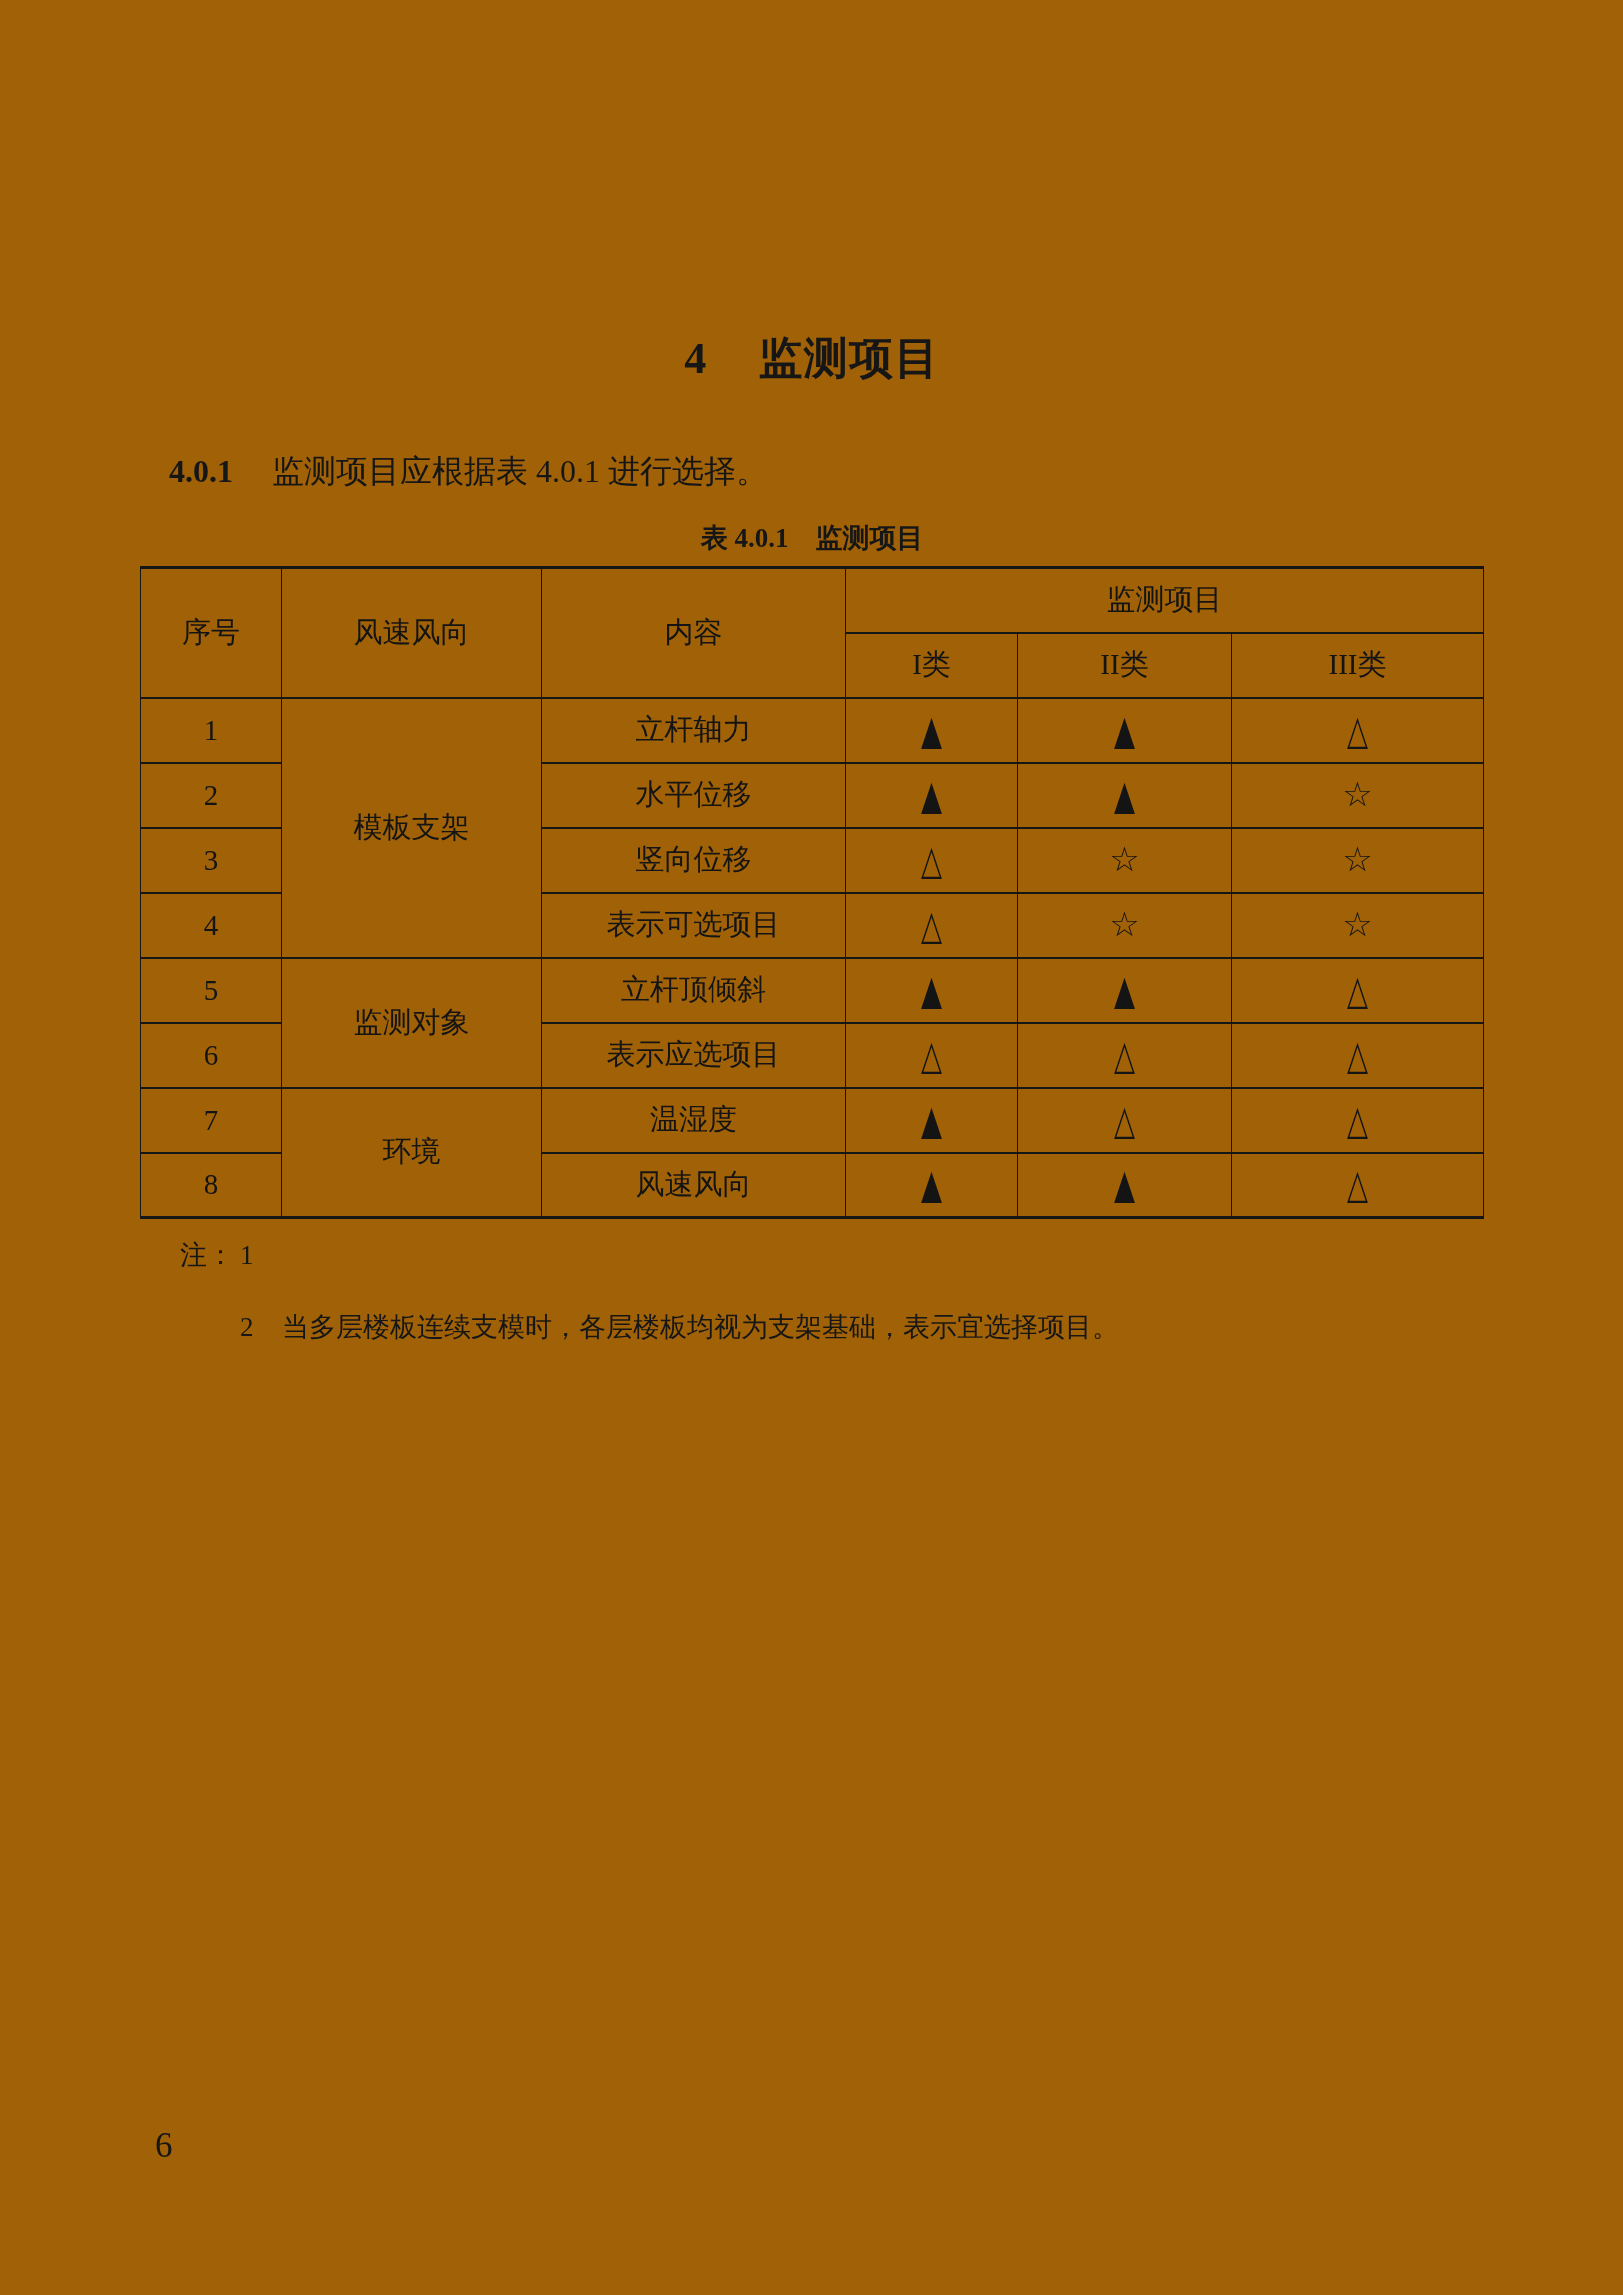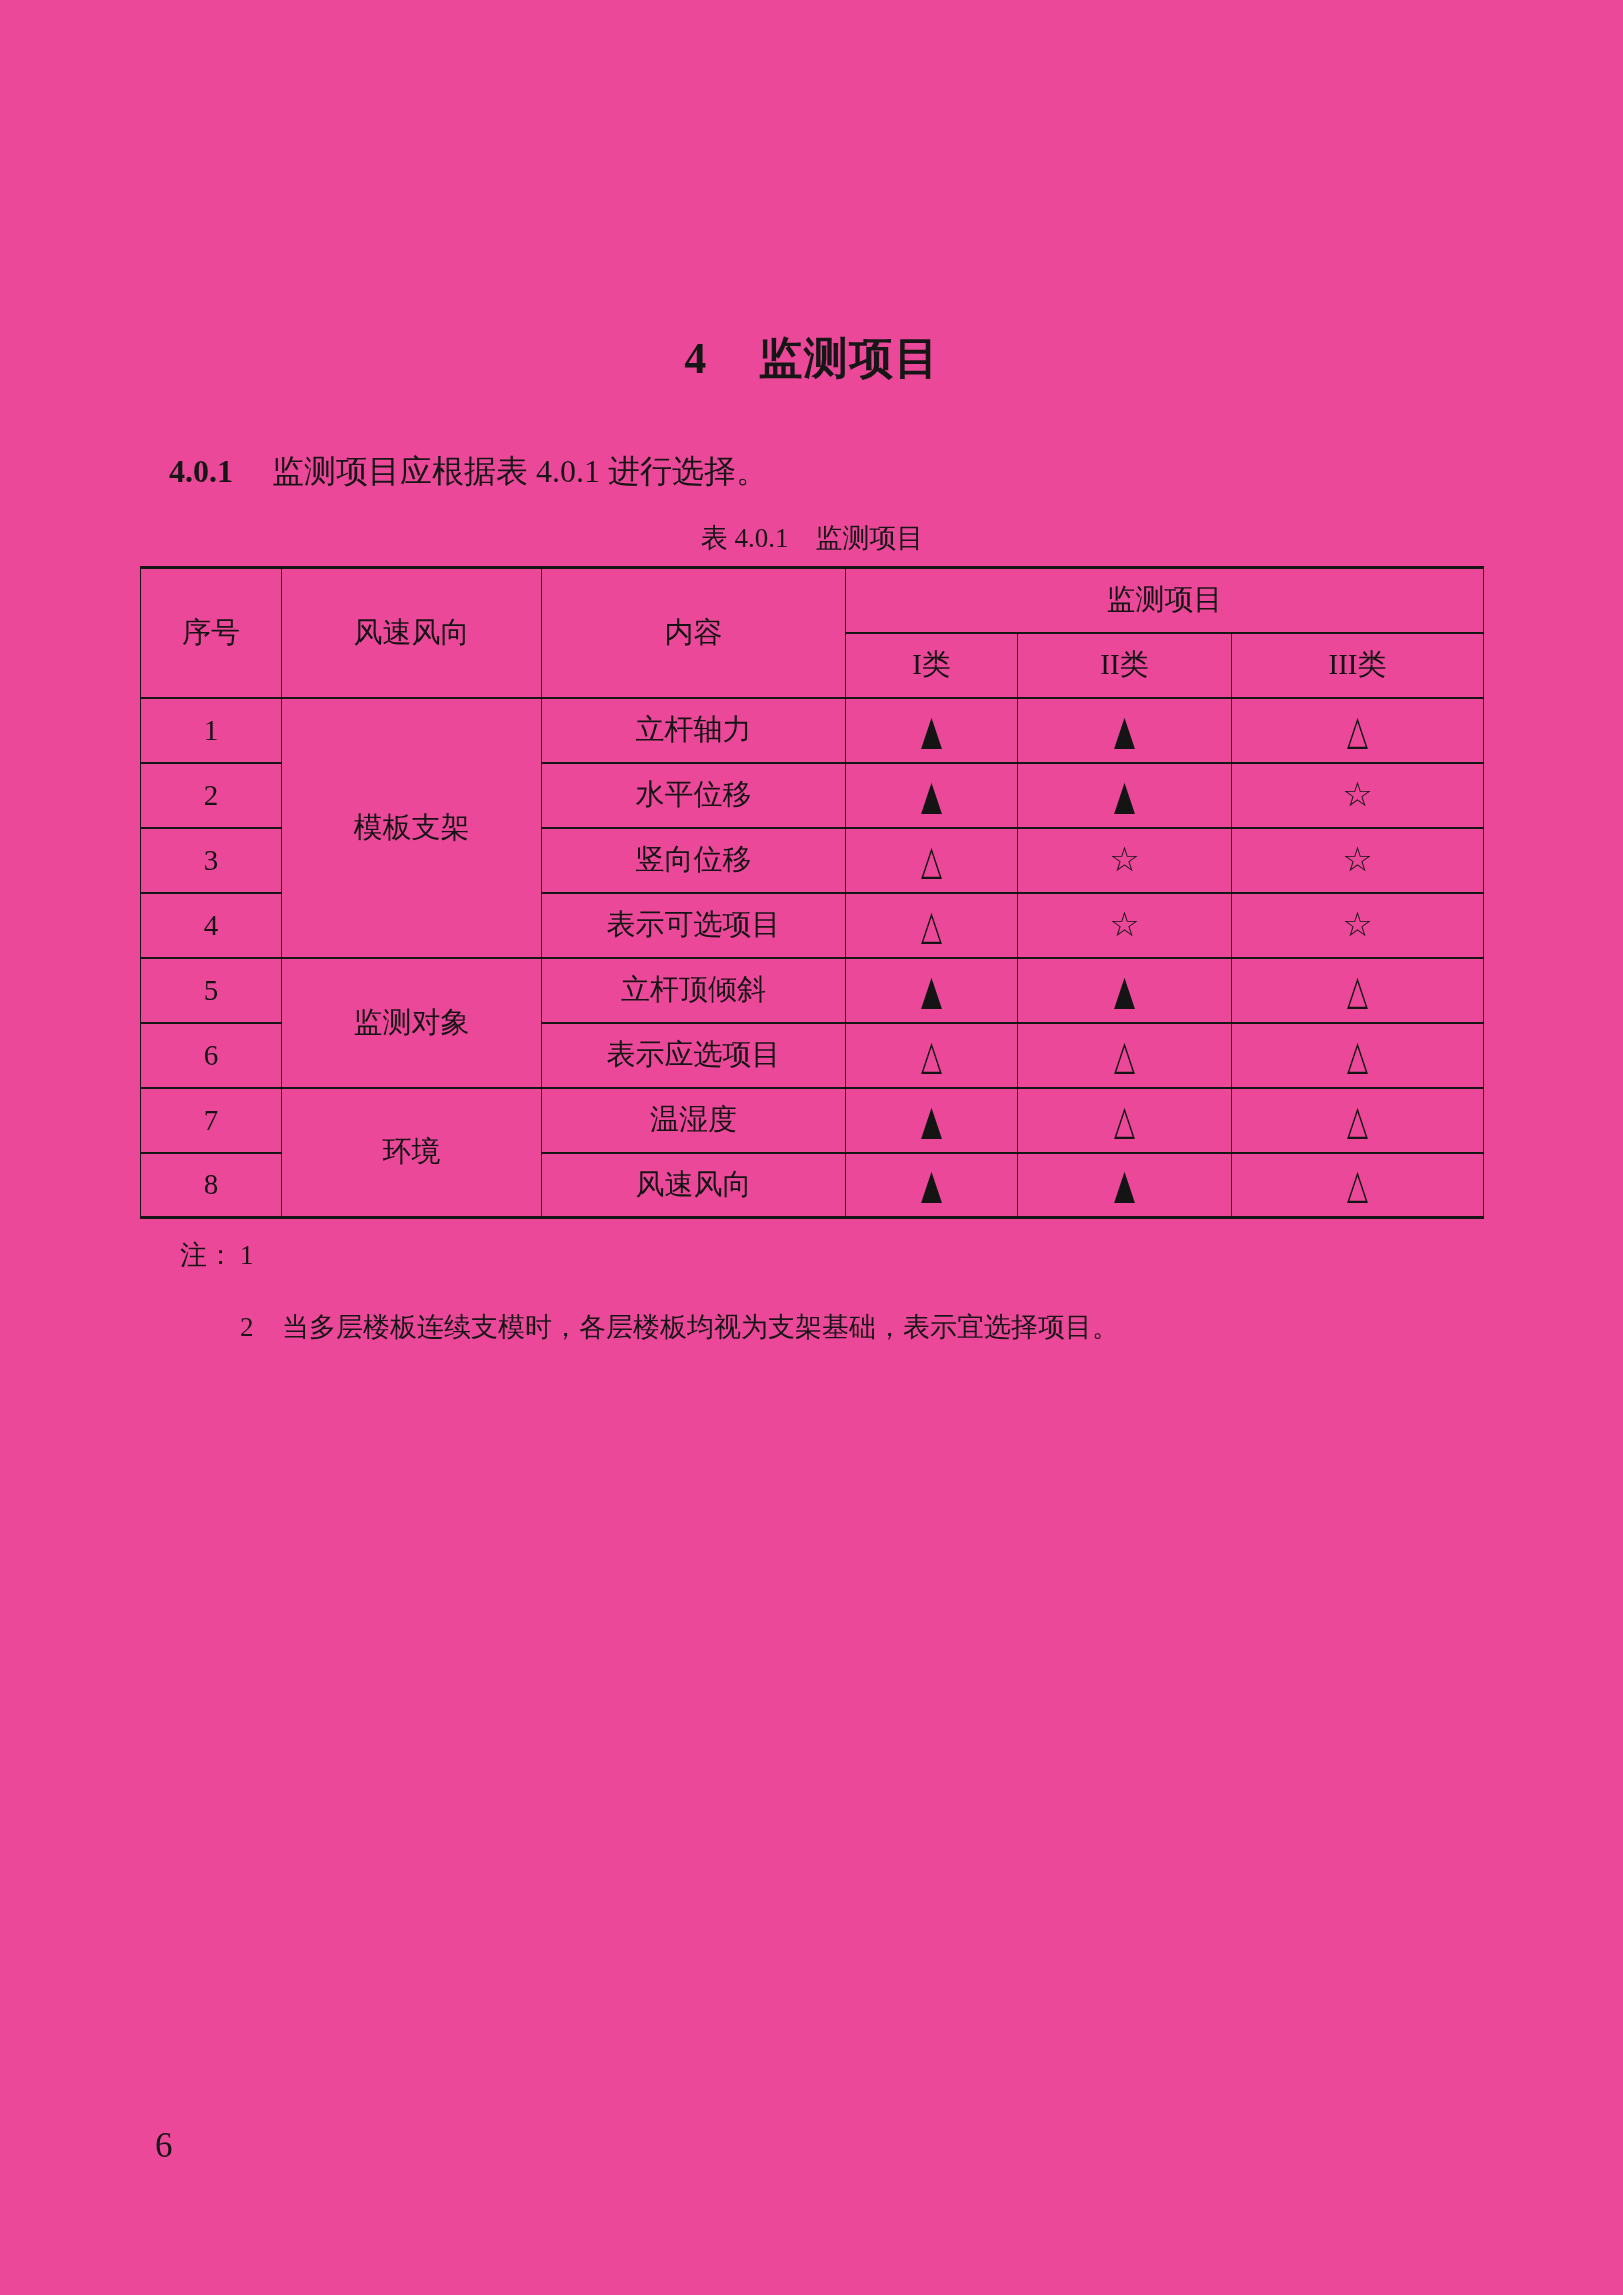--- a/index.html
+++ b/index.html
@@ -1,41 +1,41 @@
 <!DOCTYPE html>
 <html style="font-size:10.4px"><head>
 <meta charset="utf-8">
 <style>
   html,body{margin:0;padding:0;background:#e8e8e8;}
   .page{
     position:relative;
     width:1624px;height:2295px;
     margin:0 auto;
-    background:#ec4899;
+    background:#a16207;
     color:#161616;
     font-family:"Liberation Serif","DejaVu Serif",serif;
     overflow:hidden;
   }
   
   .title{
     position:absolute;top:334px;left:0;width:100%;
     text-align:center;font-weight:bold;font-size:44px;line-height:1.15;
     letter-spacing:1.3px;
   }
   .title-num{margin-right:51px;}
   
   .clause{
     position:absolute;top:452px;left:169px;right:130px;
     font-size:32px;line-height:1.2;
   }
   .clause-num{font-weight:bold;margin-right:39px;}
   
   .caption{
     position:absolute;top:522px;left:0;width:100%;
-    text-align:center;font-weight:normal;font-size:27px;line-height:1.2;
+    text-align:center;font-weight:bold;font-size:27px;line-height:1.2;
   }
   .caption-prefix{margin-right:27px;}
   
   .montable{
     position:absolute;left:140px;top:566px;width:1344px;
     border-collapse:collapse;table-layout:fixed;
     font-size:29px;color:#141414;
     border:1.9px solid #161616;border-top-width:3.9px;border-bottom-width:3.9px;
   }
   .montable td{

